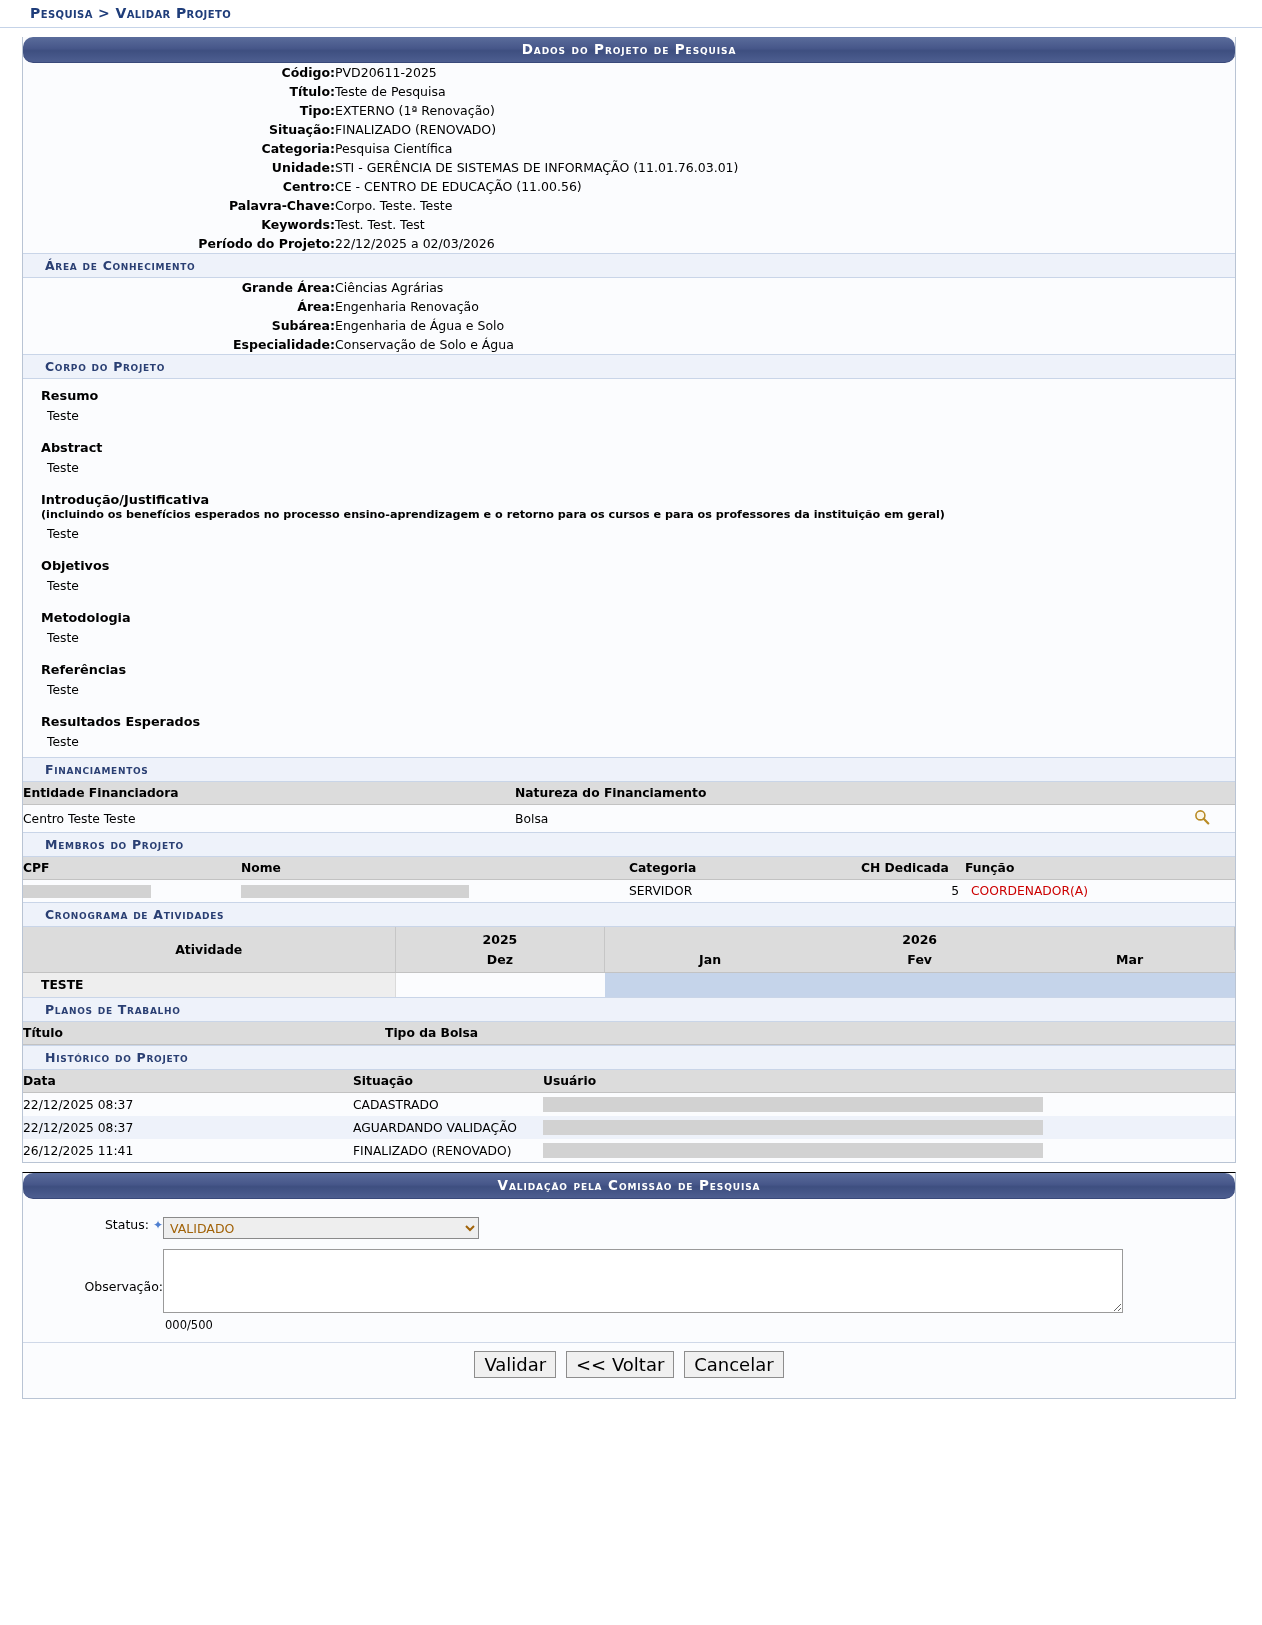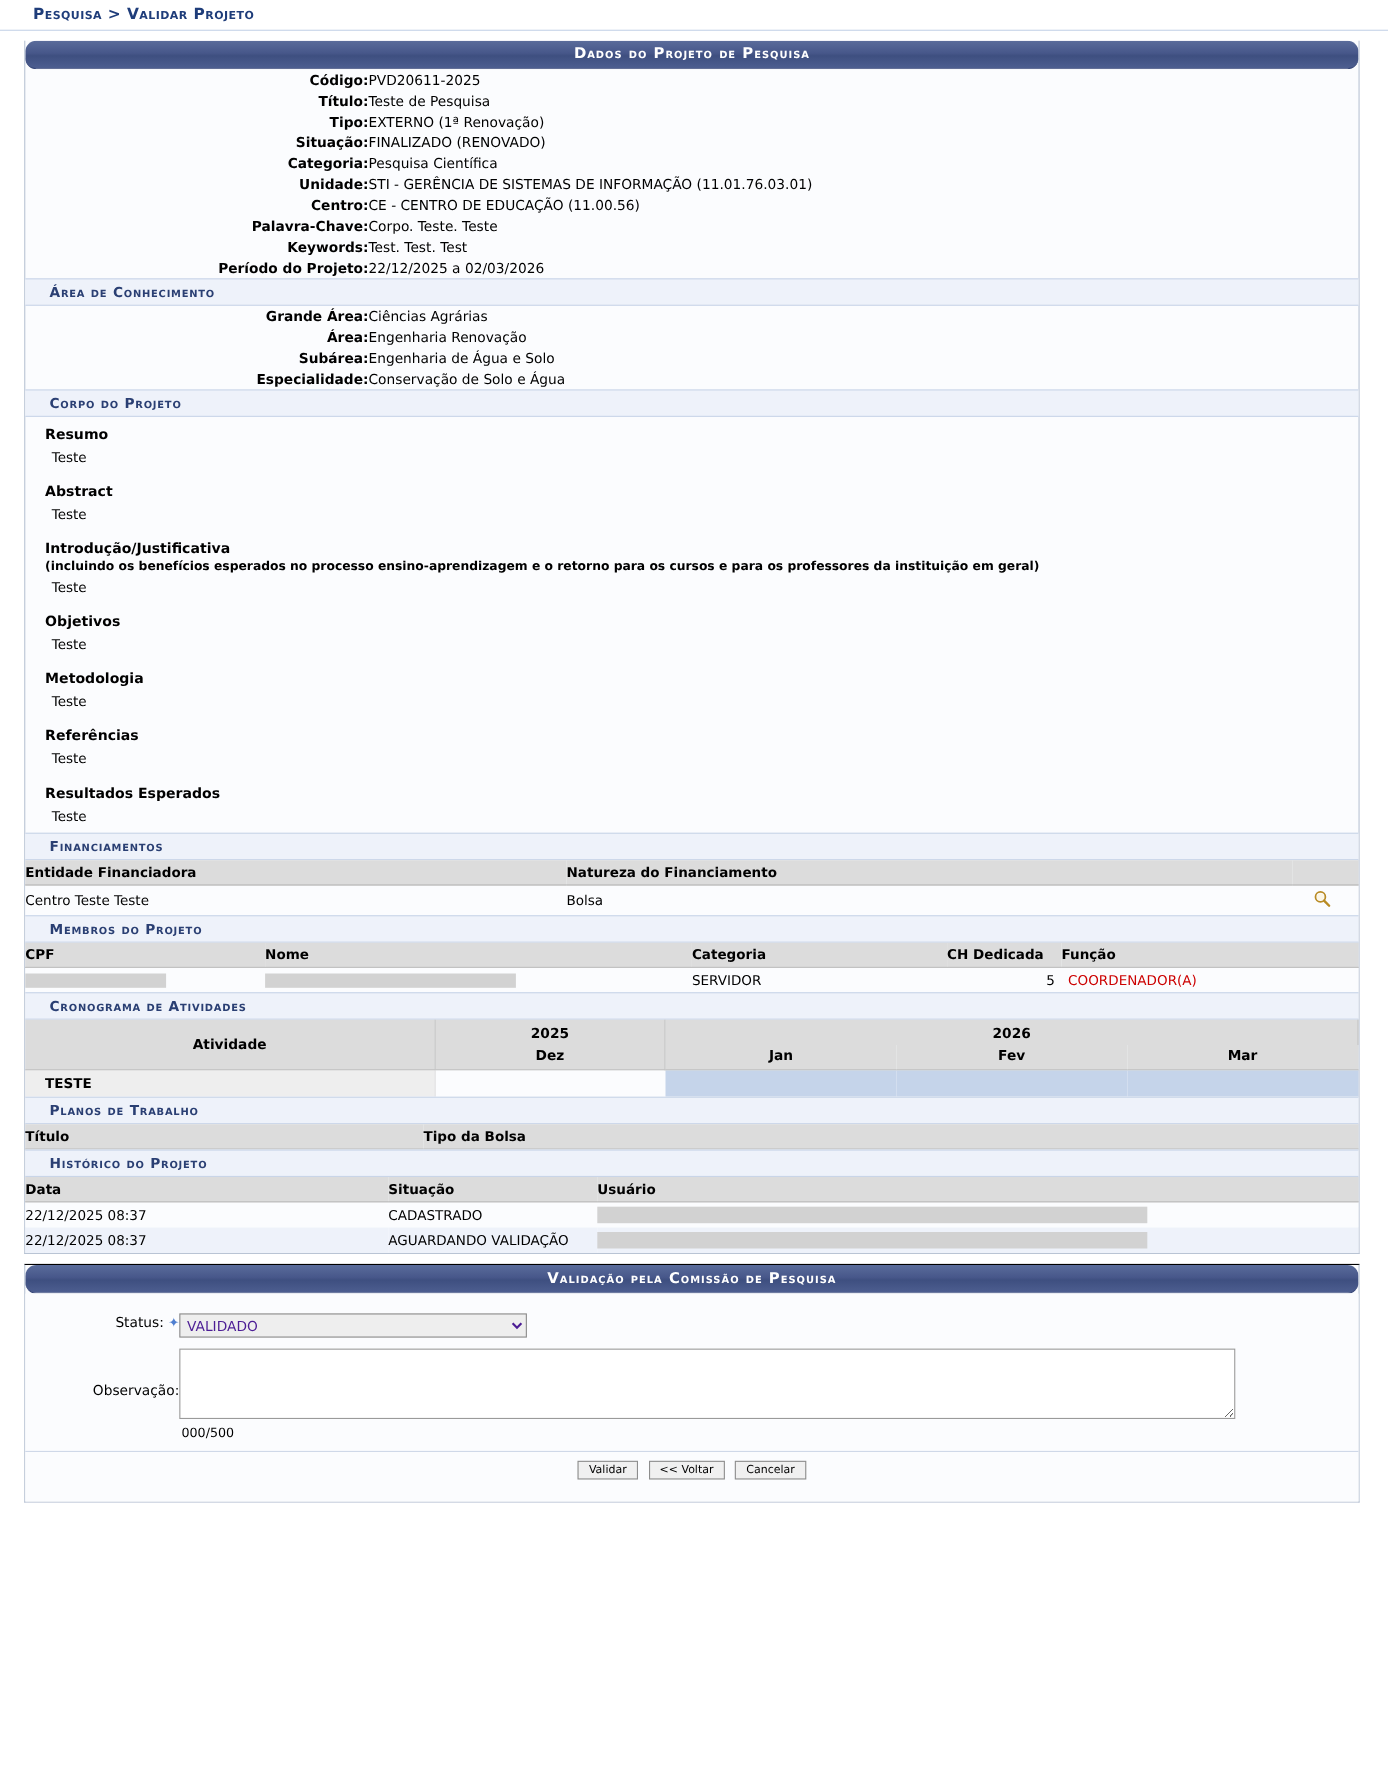--- a/index.html
+++ b/index.html
@@ -171,42 +171,42 @@
   }
   .req-star { color: #4f7fd0; font-size: 12px; }
   select.status-select {
     width: 316px;
     height: 22px;
     font-family: "DejaVu Sans", "Liberation Sans", sans-serif;
     font-size: 12.5px;
     padding: 1px 2px;
     border: 1px solid #8a8a8a;
     background: #eeeeee;
-    color: #4c1d95;
+    color: #a16207;
   }
   textarea.obs {
     width: 960px;
     height: 64px;
     border: 1px solid #9a9a9a;
     font-family: "DejaVu Sans", "Liberation Sans", sans-serif;
     font-size: 12.5px;
     padding: 3px;
     resize: vertical;
     background: #ffffff;
   }
   .counter { font-size: 11.5px; padding: 2px 0 0 2px; color: #000; }
   .btn-row {
     text-align: center;
     padding: 8px 0 10px 0;
     border-top: 1px solid #cfd8e8;
     margin-top: 8px;
   }
   button.btn {
     font-family: "DejaVu Sans", "Liberation Sans", sans-serif;
-    font-size: 10px;
+    font-size: 18px;
     padding: 2px 9px;
     margin: 0 3px;
     border: 1px solid #8d8d8d;
     background: #f0f0f0;
     color: #000;
     cursor: pointer;
   }
   .spacer-row td { height: 6px; }
 </style>
 </head>
@@ -416,20 +416,25 @@
           <tr>
             <td class="pad-l">22/12/2025 08:37</td>
             <td>CADASTRADO</td>
             <td><span class="redact redact-user"></span></td>
           </tr>
           <tr class="alt">
             <td class="pad-l">22/12/2025 08:37</td>
             <td>AGUARDANDO VALIDAÇÃO</td>
             <td><span class="redact redact-user"></span></td>
           </tr>
+          <tr>
+            <td class="pad-l">26/12/2025 11:41</td>
+            <td>FINALIZADO (RENOVADO)</td>
+            <td><span class="redact redact-user"></span></td>
+          </tr>
         </tbody>
     </table>
 
   </div>
 
   <div class="frame spaced">
     <div class="title-bar">Validação pela Comissão de Pesquisa</div>
 
     <div class="form-area">
       <table class="form">

